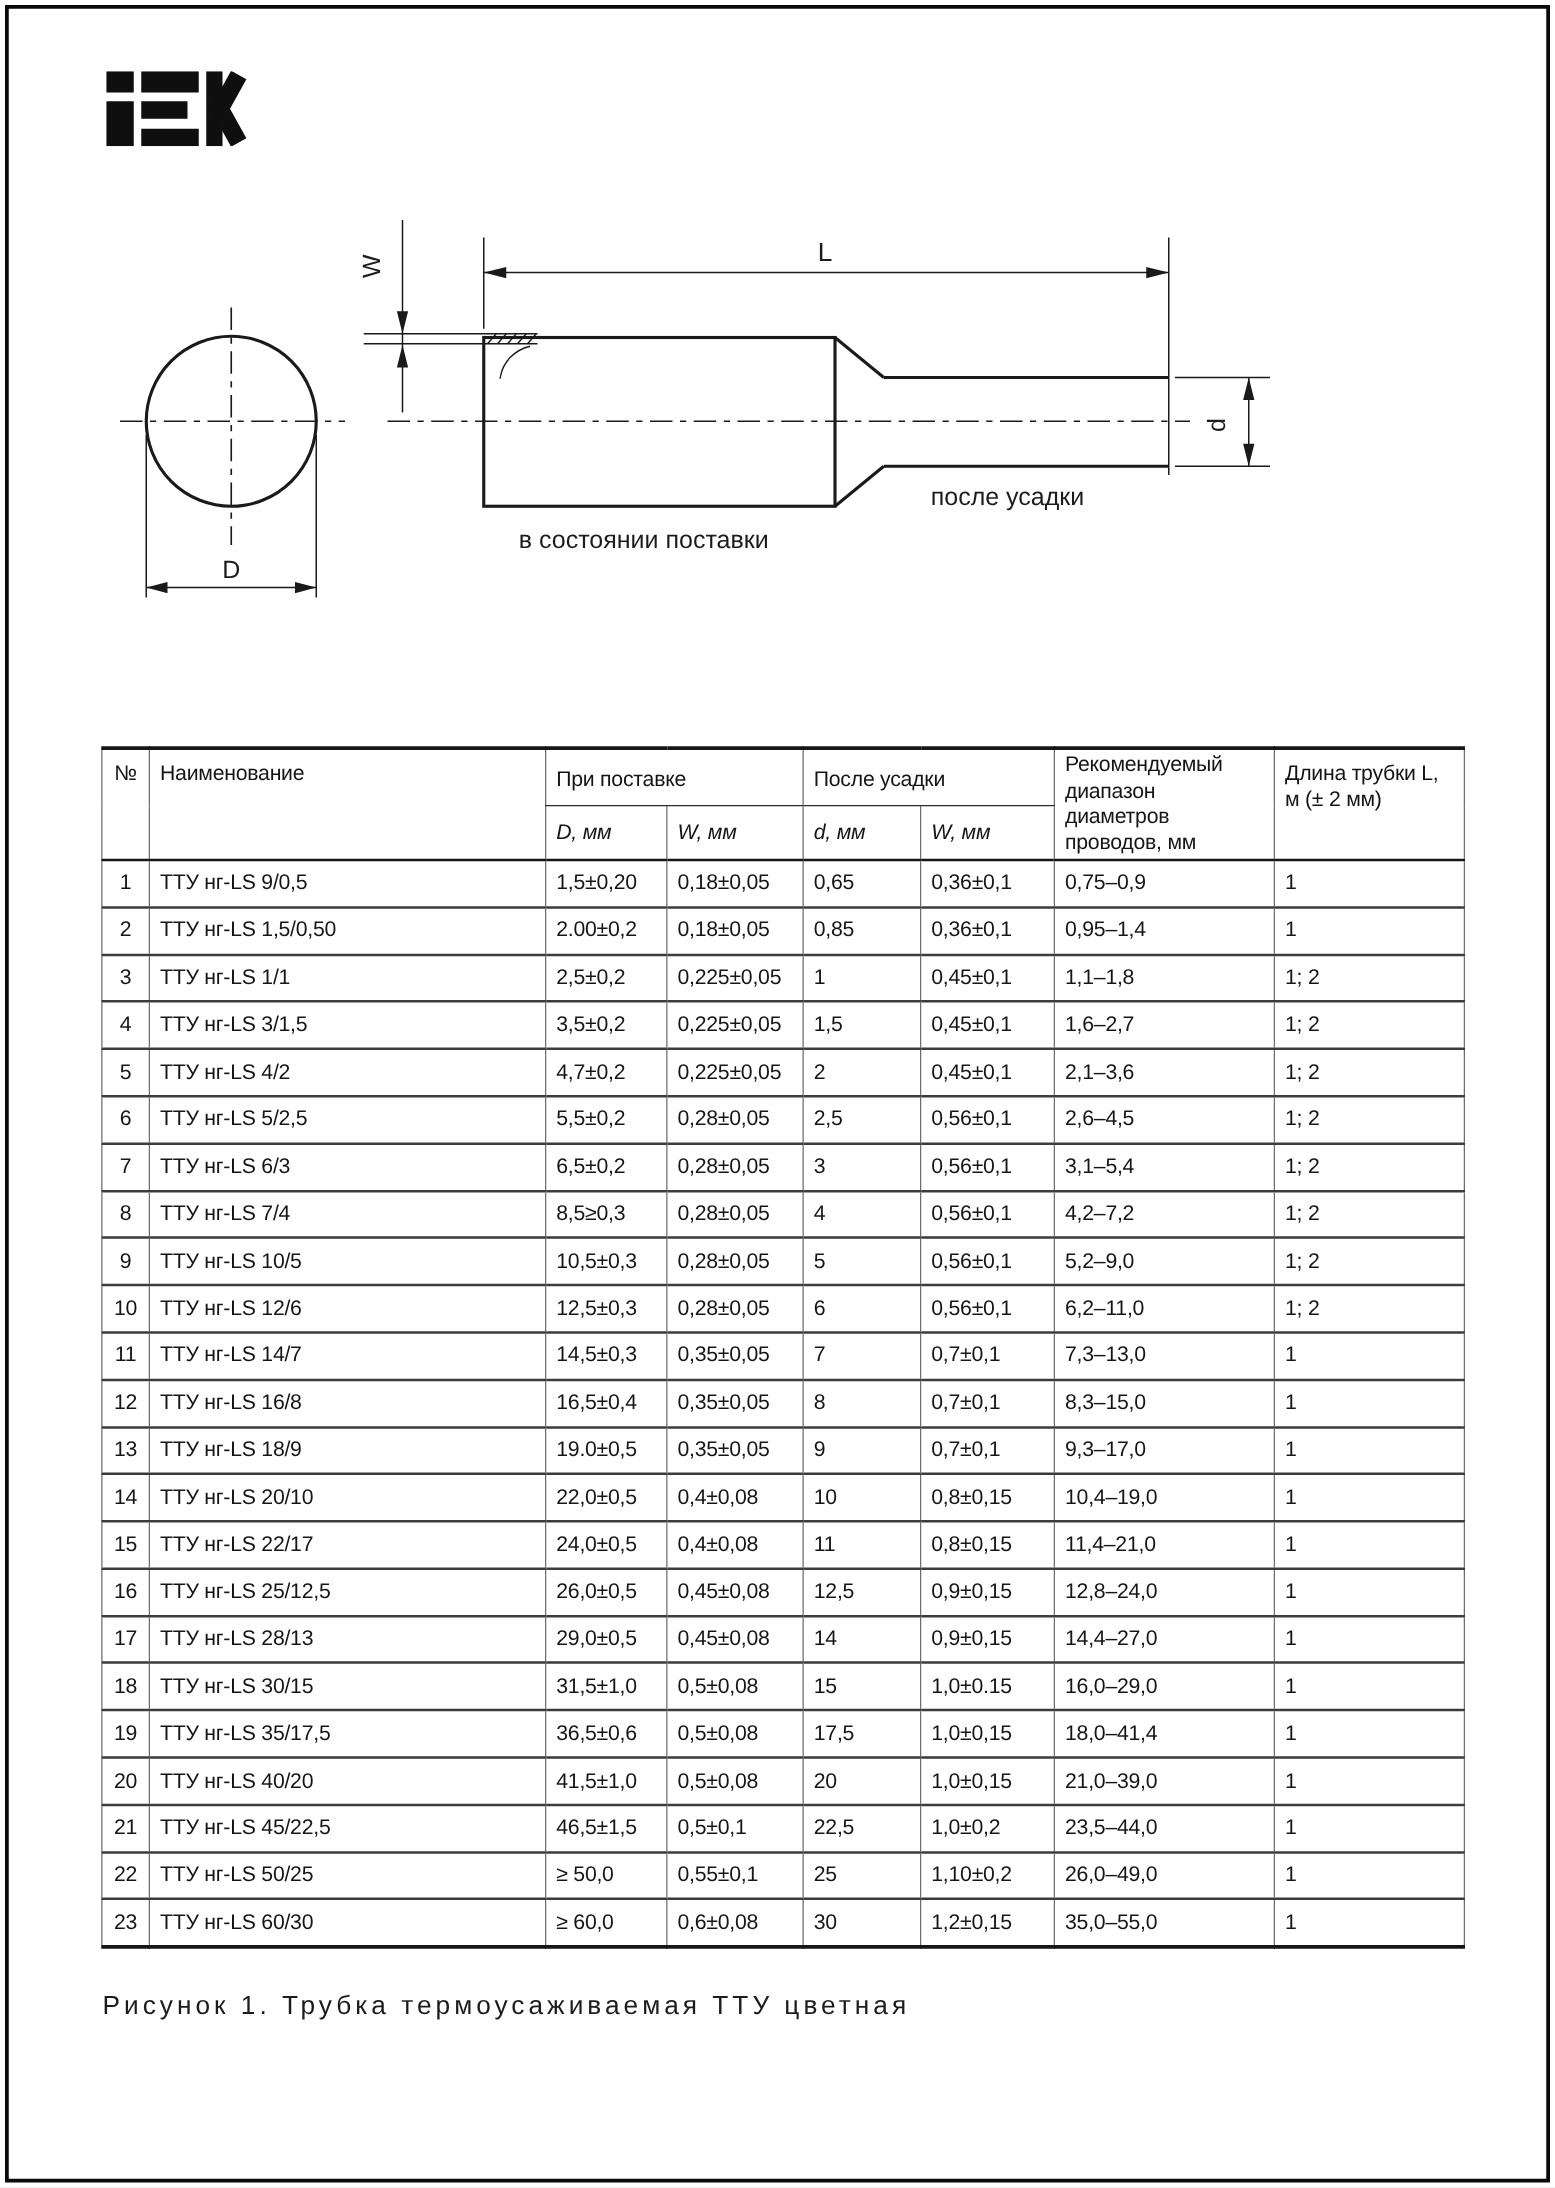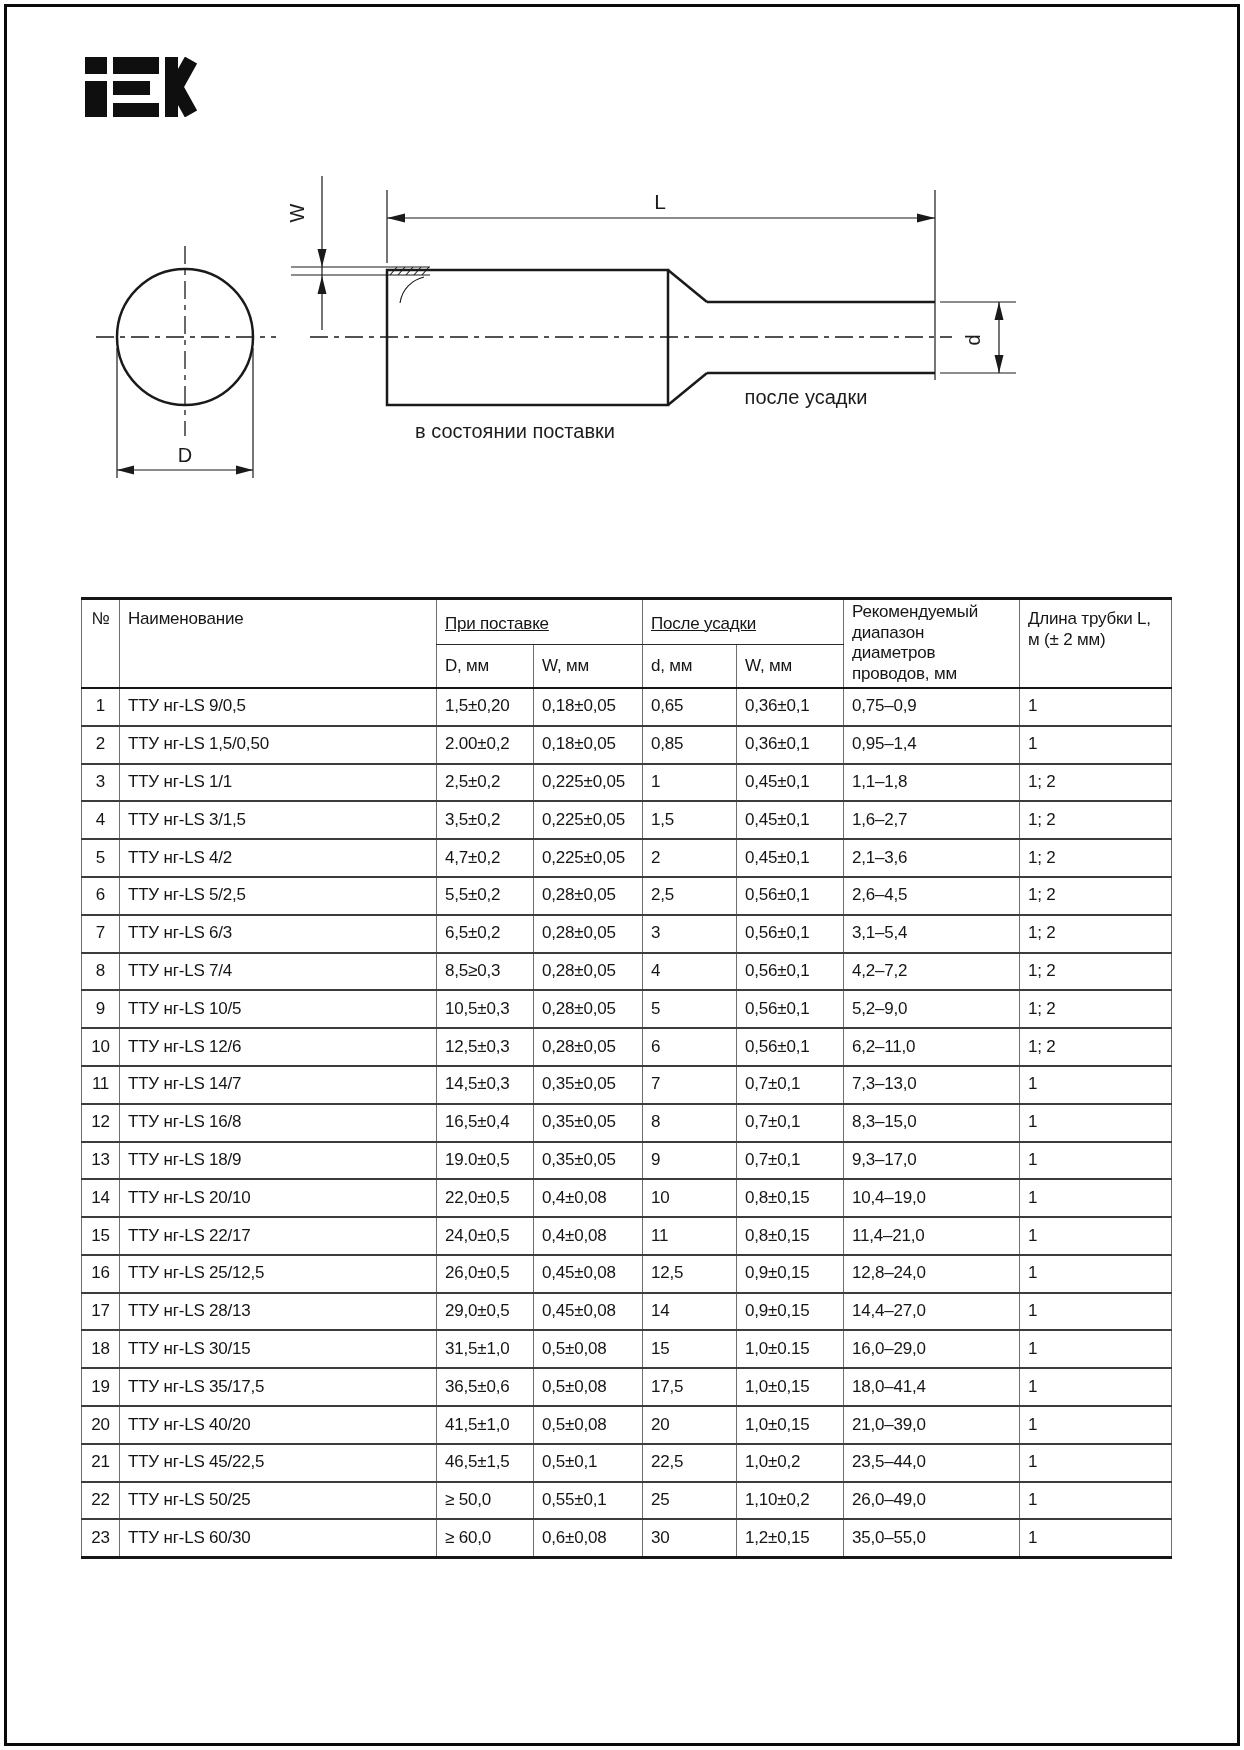--- a/index.html
+++ b/index.html
@@ -11,23 +11,23 @@
   .diagram text{font-family:"Liberation Sans",sans-serif;fill:#1c1c1c;}
 
   table.spec{position:absolute;left:81px;top:597px;width:1090px;border-collapse:collapse;table-layout:fixed;
              font-size:17px;color:#151515;
              border-top:3px solid #161616;border-bottom:3px solid #161616;
              border-left:1px solid #6e6e6e;border-right:1px solid #6e6e6e;}
   table.spec th,table.spec td{border-left:1px solid #6e6e6e;box-sizing:border-box;
              font-weight:normal;text-align:left;padding:2px 8px;line-height:1.22;letter-spacing:-0.2px;}
   table.spec thead th{vertical-align:middle;}
   table.spec th.vtop{vertical-align:top;padding-top:9px;}
-  table.spec th.span{border-bottom:1.5px solid #2a2a2a;height:40px;padding-top:6px;vertical-align:middle;text-decoration:underline;}
+  table.spec th.span{border-bottom:1.5px solid #2a2a2a;height:40px;padding-top:6px;vertical-align:middle;}
   table.spec thead th{border-bottom:2.5px solid #161616;}
-  table.spec th.sub{height:37px;}
+  table.spec th.sub{height:37px;font-style:italic;}
   table.spec td{height:37.8px;border-top:2px solid #3c3c3c;vertical-align:middle;white-space:nowrap;}
   table.spec td.num{text-align:center;padding:2px 2px;}
   .caption{position:absolute;left:82px;top:1593px;font-size:21px;letter-spacing:3.2px;color:#1c1c1c;white-space:nowrap;}
 </style>
 </head>
 <body>
 
 <div class="page">
   <div class="frame"></div>
 
@@ -369,13 +369,14 @@
           <td>≥ 60,0</td>
           <td>0,6±0,08</td>
           <td>30</td>
           <td>1,2±0,15</td>
           <td>35,0–55,0</td>
           <td>1</td>
         </tr>
       </tbody>
   </table>
 
+  <div class="caption">Рисунок 1. Трубка термоусаживаемая ТТУ цветная</div>
 </div>
 
 </body></html>

